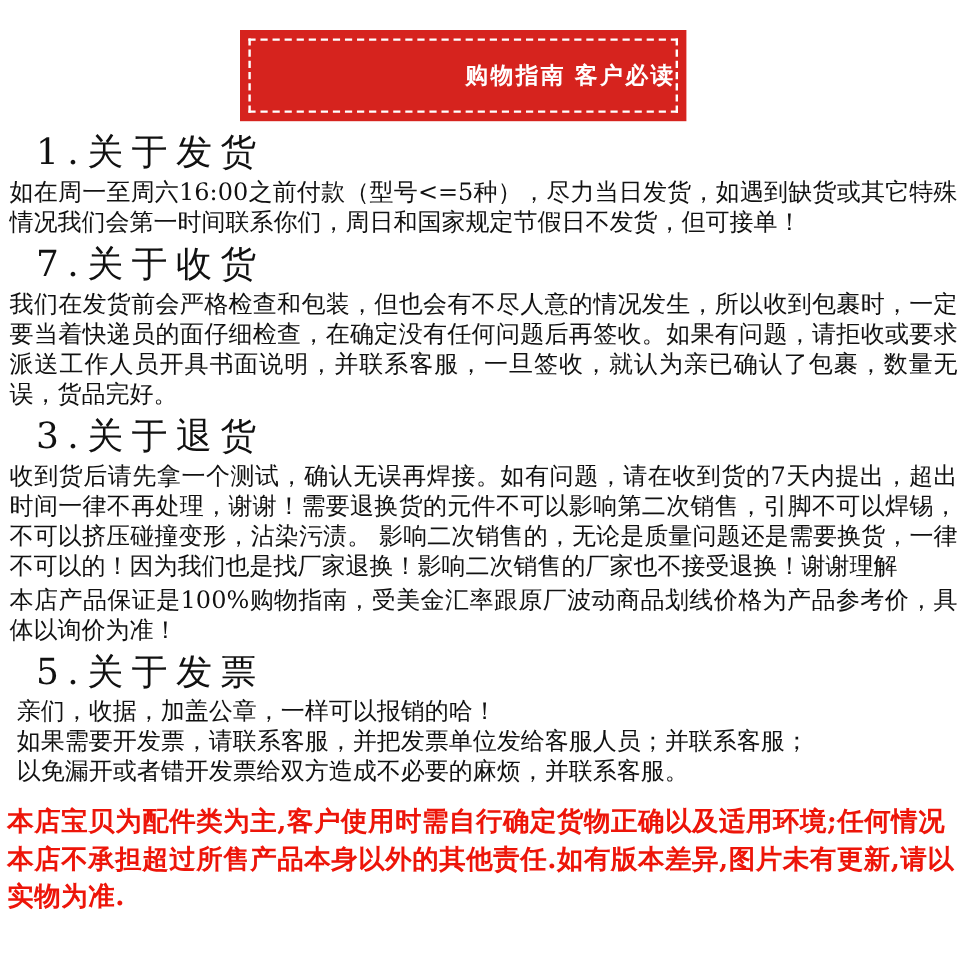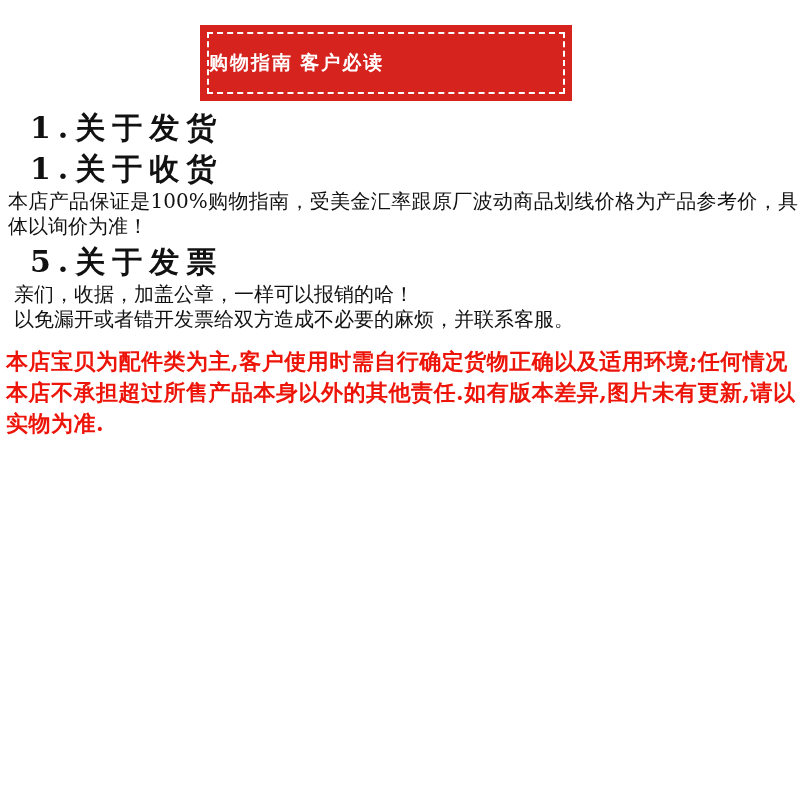--- a/index.html
+++ b/index.html
@@ -25,34 +25,34 @@
     padding: 7px;
     background: #d6231e;
   }
   .banner-inner {
     width: 100%;
     height: 100%;
     box-sizing: border-box;
     border: 2px dashed #ffffff;
     display: flex;
     align-items: center;
-    justify-content: flex-start;
+    justify-content: flex-end;
   }
   .banner-title {
     color: #ffffff;
     font-family: "Liberation Sans", sans-serif;
     font-weight: bold;
     font-size: 19px;
     letter-spacing: 2px;
   }
 
   
   .section-heading {
     font-size: 30px;
-    font-weight: bold;
+    font-weight: normal;
     font-family: "DejaVu Serif", serif;
     letter-spacing: 7px;
     margin: 4px 0 2px 30px;
     line-height: 37px;
   }
   .section-body {
     font-size: 20px;
     line-height: 25px;
     letter-spacing: 0px;
     margin: 1px 2px 4px 8px;
@@ -80,32 +80,39 @@
 <div class="page">
 
   <div class="banner" style="background: rgb(214, 35, 30);">
     <div class="banner-inner" style="border-color: rgb(255, 255, 255);">
       <span class="banner-title" style="color: rgb(255, 255, 255);">购物指南 客户必读</span>
     </div>
   </div>
 
   <div>
     <h2 class="section-heading">1.关于发货</h2>
+    <p class="section-body">如在周一至周六16:00之前付款（型号&lt;=5种），尽力当日发货，如遇到缺货或其它特殊情况我们会第一时间联系你们，周日和国家规定节假日不发货，但可接单！</p>
   </div>
 
   <div>
-    <h2 class="section-heading">1.关于收货</h2>
+    <h2 class="section-heading">7.关于收货</h2>
+    <p class="section-body">我们在发货前会严格检查和包装，但也会有不尽人意的情况发生，所以收到包裹时，一定要当着快递员的面仔细检查，在确定没有任何问题后再签收。如果有问题，请拒收或要求派送工作人员开具书面说明，并联系客服，一旦签收，就认为亲已确认了包裹，数量无误，货品完好。</p>
   </div>
 
+  <div>
+    <h2 class="section-heading">3.关于退货</h2>
+    <p class="section-body">收到货后请先拿一个测试，确认无误再焊接。如有问题，请在收到货的7天内提出，超出时间一律不再处理，谢谢！需要退换货的元件不可以影响第二次销售，引脚不可以焊锡，不可以挤压碰撞变形，沾染污渍。 影响二次销售的，无论是质量问题还是需要换货，一律不可以的！因为我们也是找厂家退换！影响二次销售的厂家也不接受退换！谢谢理解</p>
+  </div>
 
   <div>
     <p class="section-body">本店产品保证是100%购物指南，受美金汇率跟原厂波动商品划线价格为产品参考价，具体以询价为准！</p>
   </div>
 
   <div>
     <h2 class="section-heading">5.关于发票</h2>
     <p class="section-line">亲们，收据，加盖公章，一样可以报销的哈！</p>
+    <p class="section-line">如果需要开发票，请联系客服，并把发票单位发给客服人员；并联系客服；</p>
     <p class="section-line">以免漏开或者错开发票给双方造成不必要的麻烦，并联系客服。</p>
   </div>
 
   <div class="footer-note" style="color: rgb(237, 21, 9);">本店宝贝为配件类为主,客户使用时需自行确定货物正确以及适用环境;任何情况本店不承担超过所售产品本身以外的其他责任.如有版本差异,图片未有更新,请以实物为准.</div>
 
 </div>
 
 </body></html>

